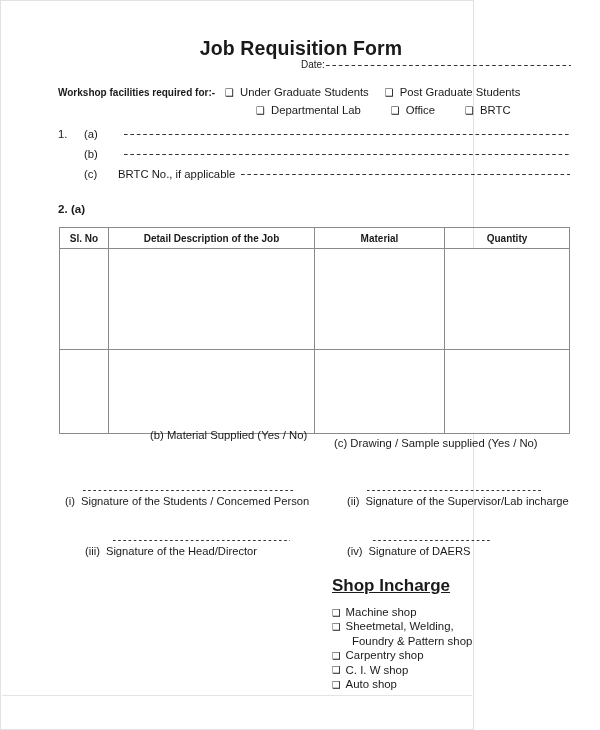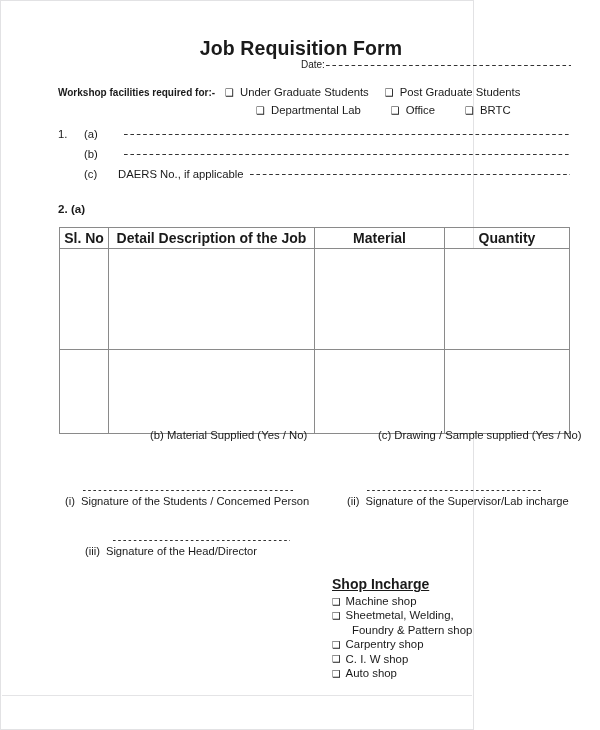--- a/index.html
+++ b/index.html
@@ -154,41 +154,41 @@
   }
   table.jobtable th,
   table.jobtable td {
     border: 1px solid #8a8a8a;
     padding: 0;
   }
   table.jobtable th {
     height: 20px;
     font-weight: bold;
     text-align: center;
-    font-size: 14px;
+    font-size: 10px;
   }
   table.jobtable td { background: #fff; }
   .row-tall td { height: 100px; }
   .row-short td { height: 83px; }
 
   .col-sl   { width: 49px; }
   .col-desc { width: 206px; }
   .col-mat  { width: 130px; }
   .col-qty  { width: 125px; }
 
   
   .bc-row {
     position: absolute;
     left: 57px;
     top: 428px;
     width: 512px;
     font-size: 11.3px;
   }
   .bc-left  { position: absolute; left: 58px;  top: 0; white-space: nowrap; margin-left: 34px; }
-  .bc-right { position: absolute; left: 276px; top: 0; white-space: nowrap; margin-left: 44px; }
+  .bc-right { position: absolute; left: 276px; top: 8px; white-space: nowrap; }
 
   
   .sigs {
     position: absolute;
     left: 0;
     top: 0;
     width: 600px;
     height: 730px;
     pointer-events: none;
   }
@@ -228,22 +228,22 @@
   .shop {
     position: absolute;
     left: 331px;
     top: 575px;
     width: 240px;
     font-size: 11.4px;
   }
   .shop-title {
     font-weight: bold;
     text-decoration: underline;
-    font-size: 14px;
-    margin-bottom: 2px;
+    font-size: 17px;
+    margin-bottom: 9px;
     display: inline-block;
   }
   .shop-item {
     display: flex;
     align-items: baseline;
     gap: 5px;
     line-height: 14.4px;
   }
   .shop-item .cb { font-size: 9.6px; }
   .shop-cont {
@@ -303,21 +303,21 @@
         <span class="dash-fill"></span>
       </div>
       <div class="l1-row">
         <span class="l1-num"></span>
         <span class="l1-alpha">(b)</span>
         <span class="dash-fill"></span>
       </div>
       <div class="l1-row">
         <span class="l1-num"></span>
         <span class="l1-alpha">(c)</span>
-        <span class="l1-text">DAERS No., if applicable</span>
+        <span class="l1-text">BRTC No., if applicable</span>
         <span class="dash-fill"></span>
       </div>
     </div>
 
     <div class="sec2-label">2. (a)</div>
 
     <table class="jobtable">
       <colgroup>
         <col class="col-sl">
           <col class="col-desc">
@@ -368,20 +368,27 @@
           <span>Signature of the Supervisor/Lab incharge</span>
         </div>
       </div>
       <div class="sig-block sig-iii">
         <div class="sig-line"></div>
         <div class="sig-text">
           <span class="sig-roman">(iii)</span>
           <span>Signature of the Head/Director</span>
         </div>
       </div>
+      <div class="sig-block sig-iv">
+        <div class="sig-line"></div>
+        <div class="sig-text">
+          <span class="sig-roman">(iv)</span>
+          <span>Signature of DAERS</span>
+        </div>
+      </div>
     </div>
 
     <div class="shop">
       <div class="shop-title">Shop Incharge</div>
       <div class="shop-item">
         <span class="cb">❑</span>
         <span>Machine shop</span>
       </div>
       <div class="shop-item">
         <span class="cb">❑</span>

